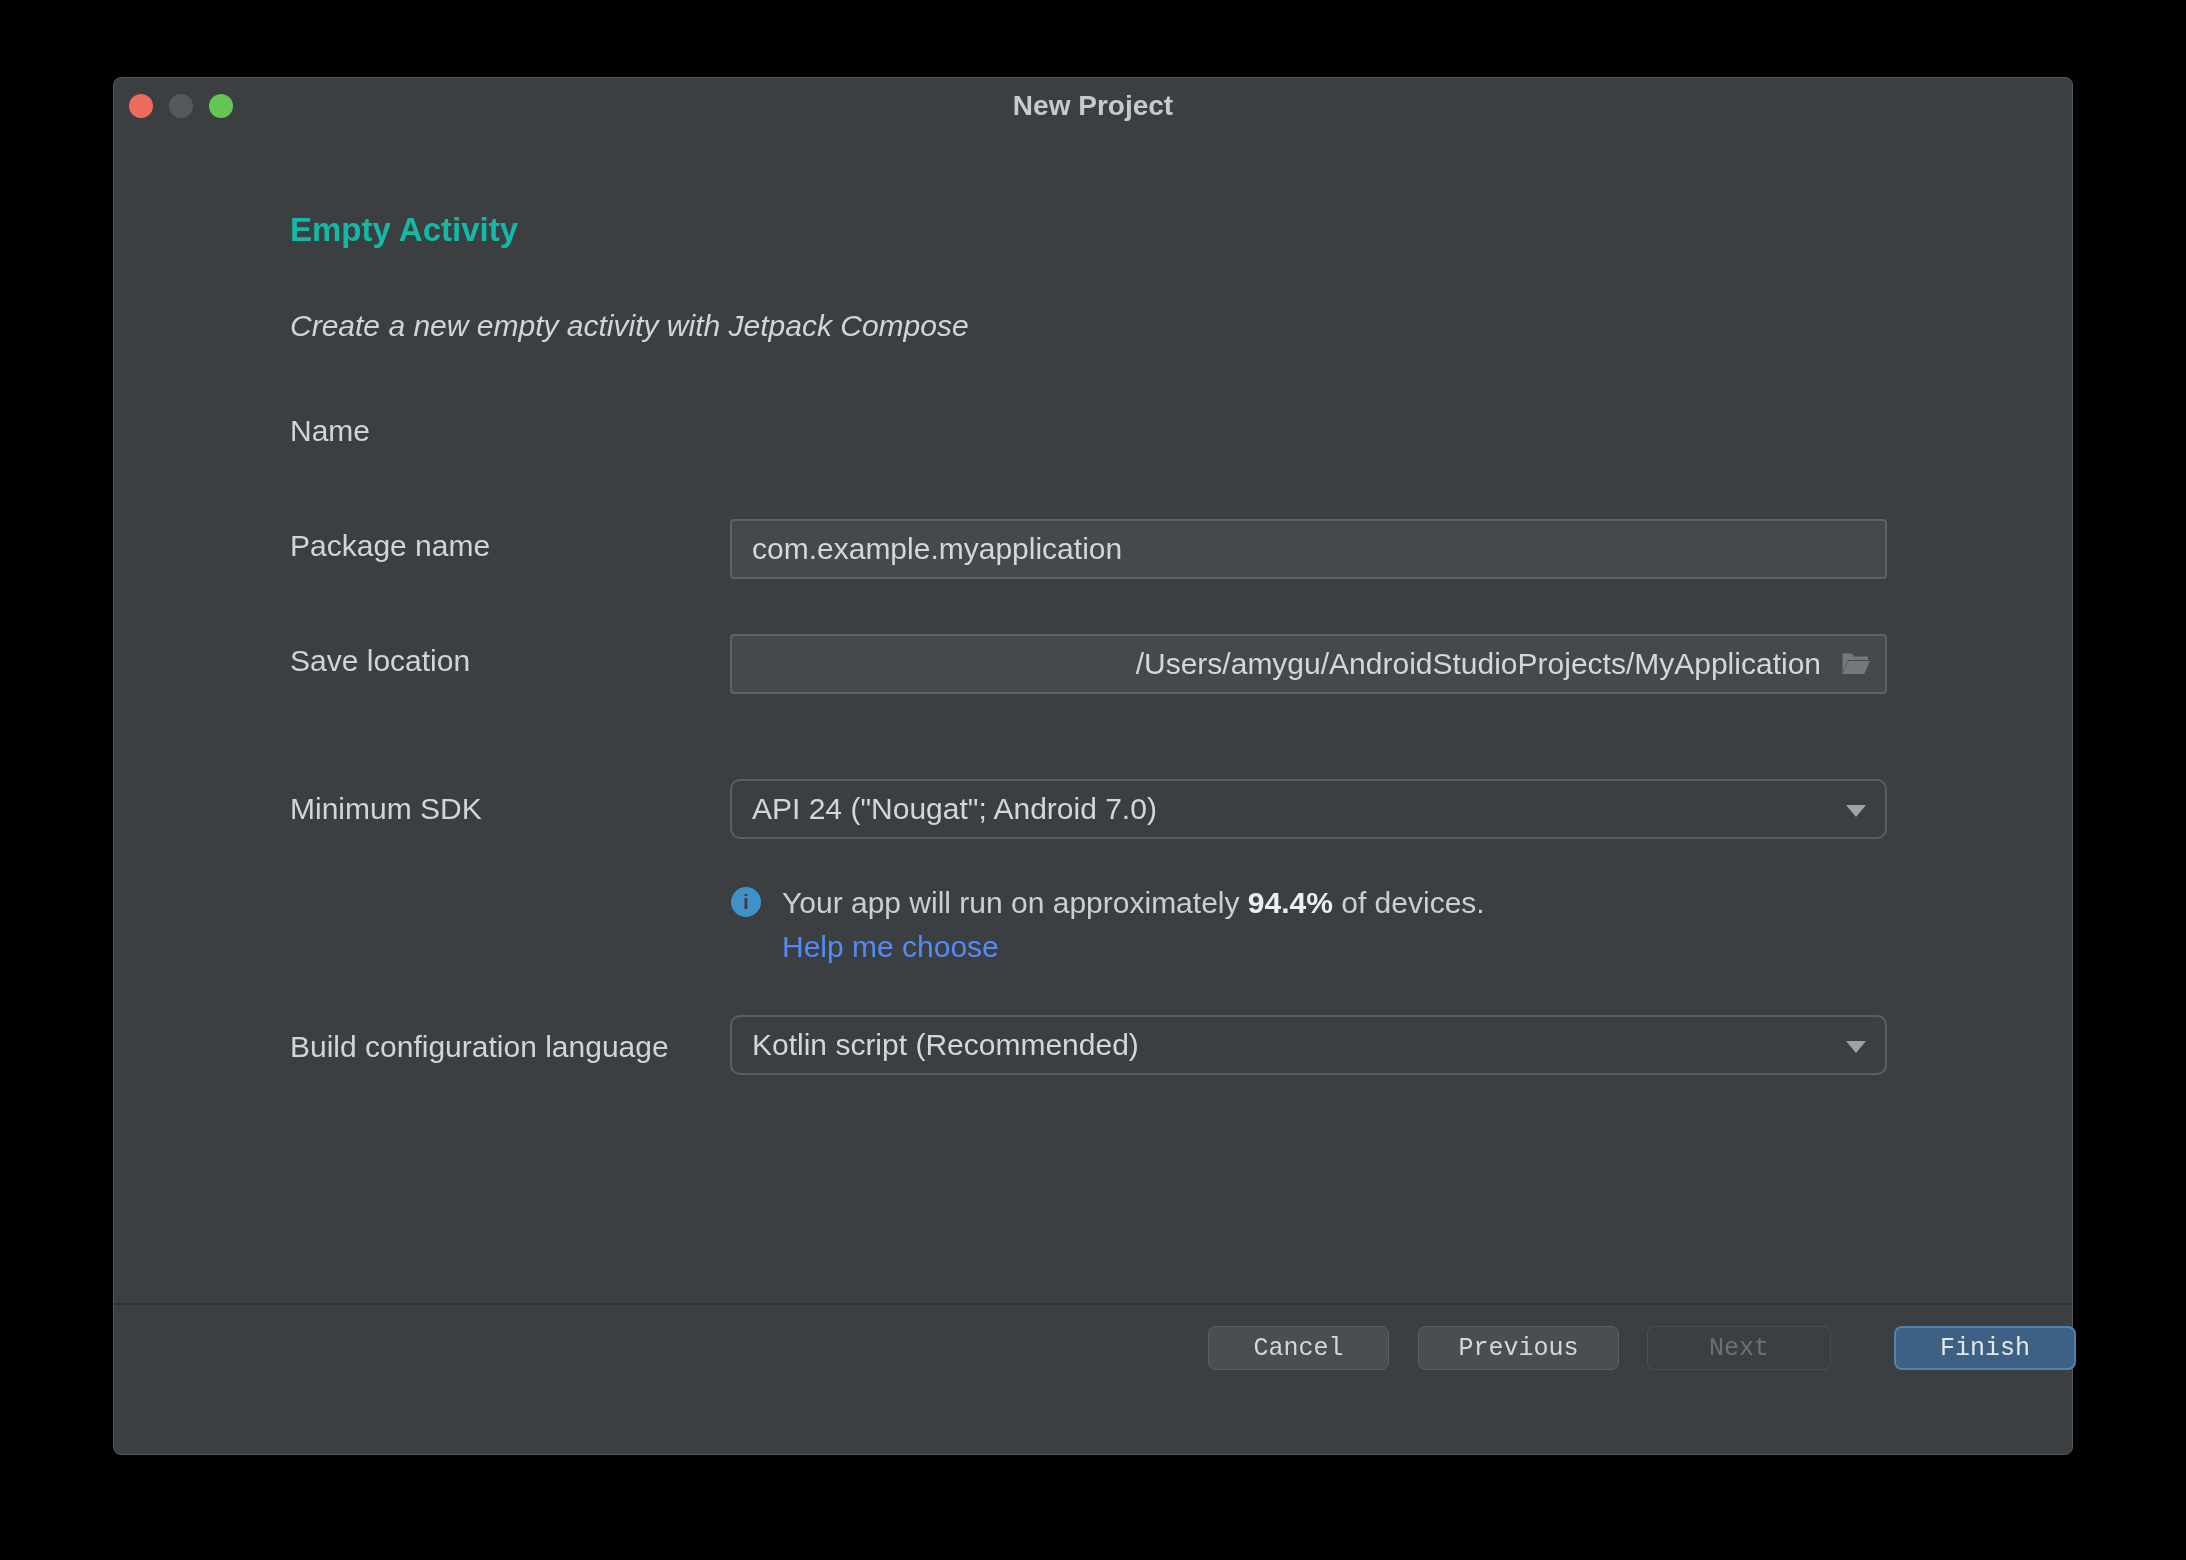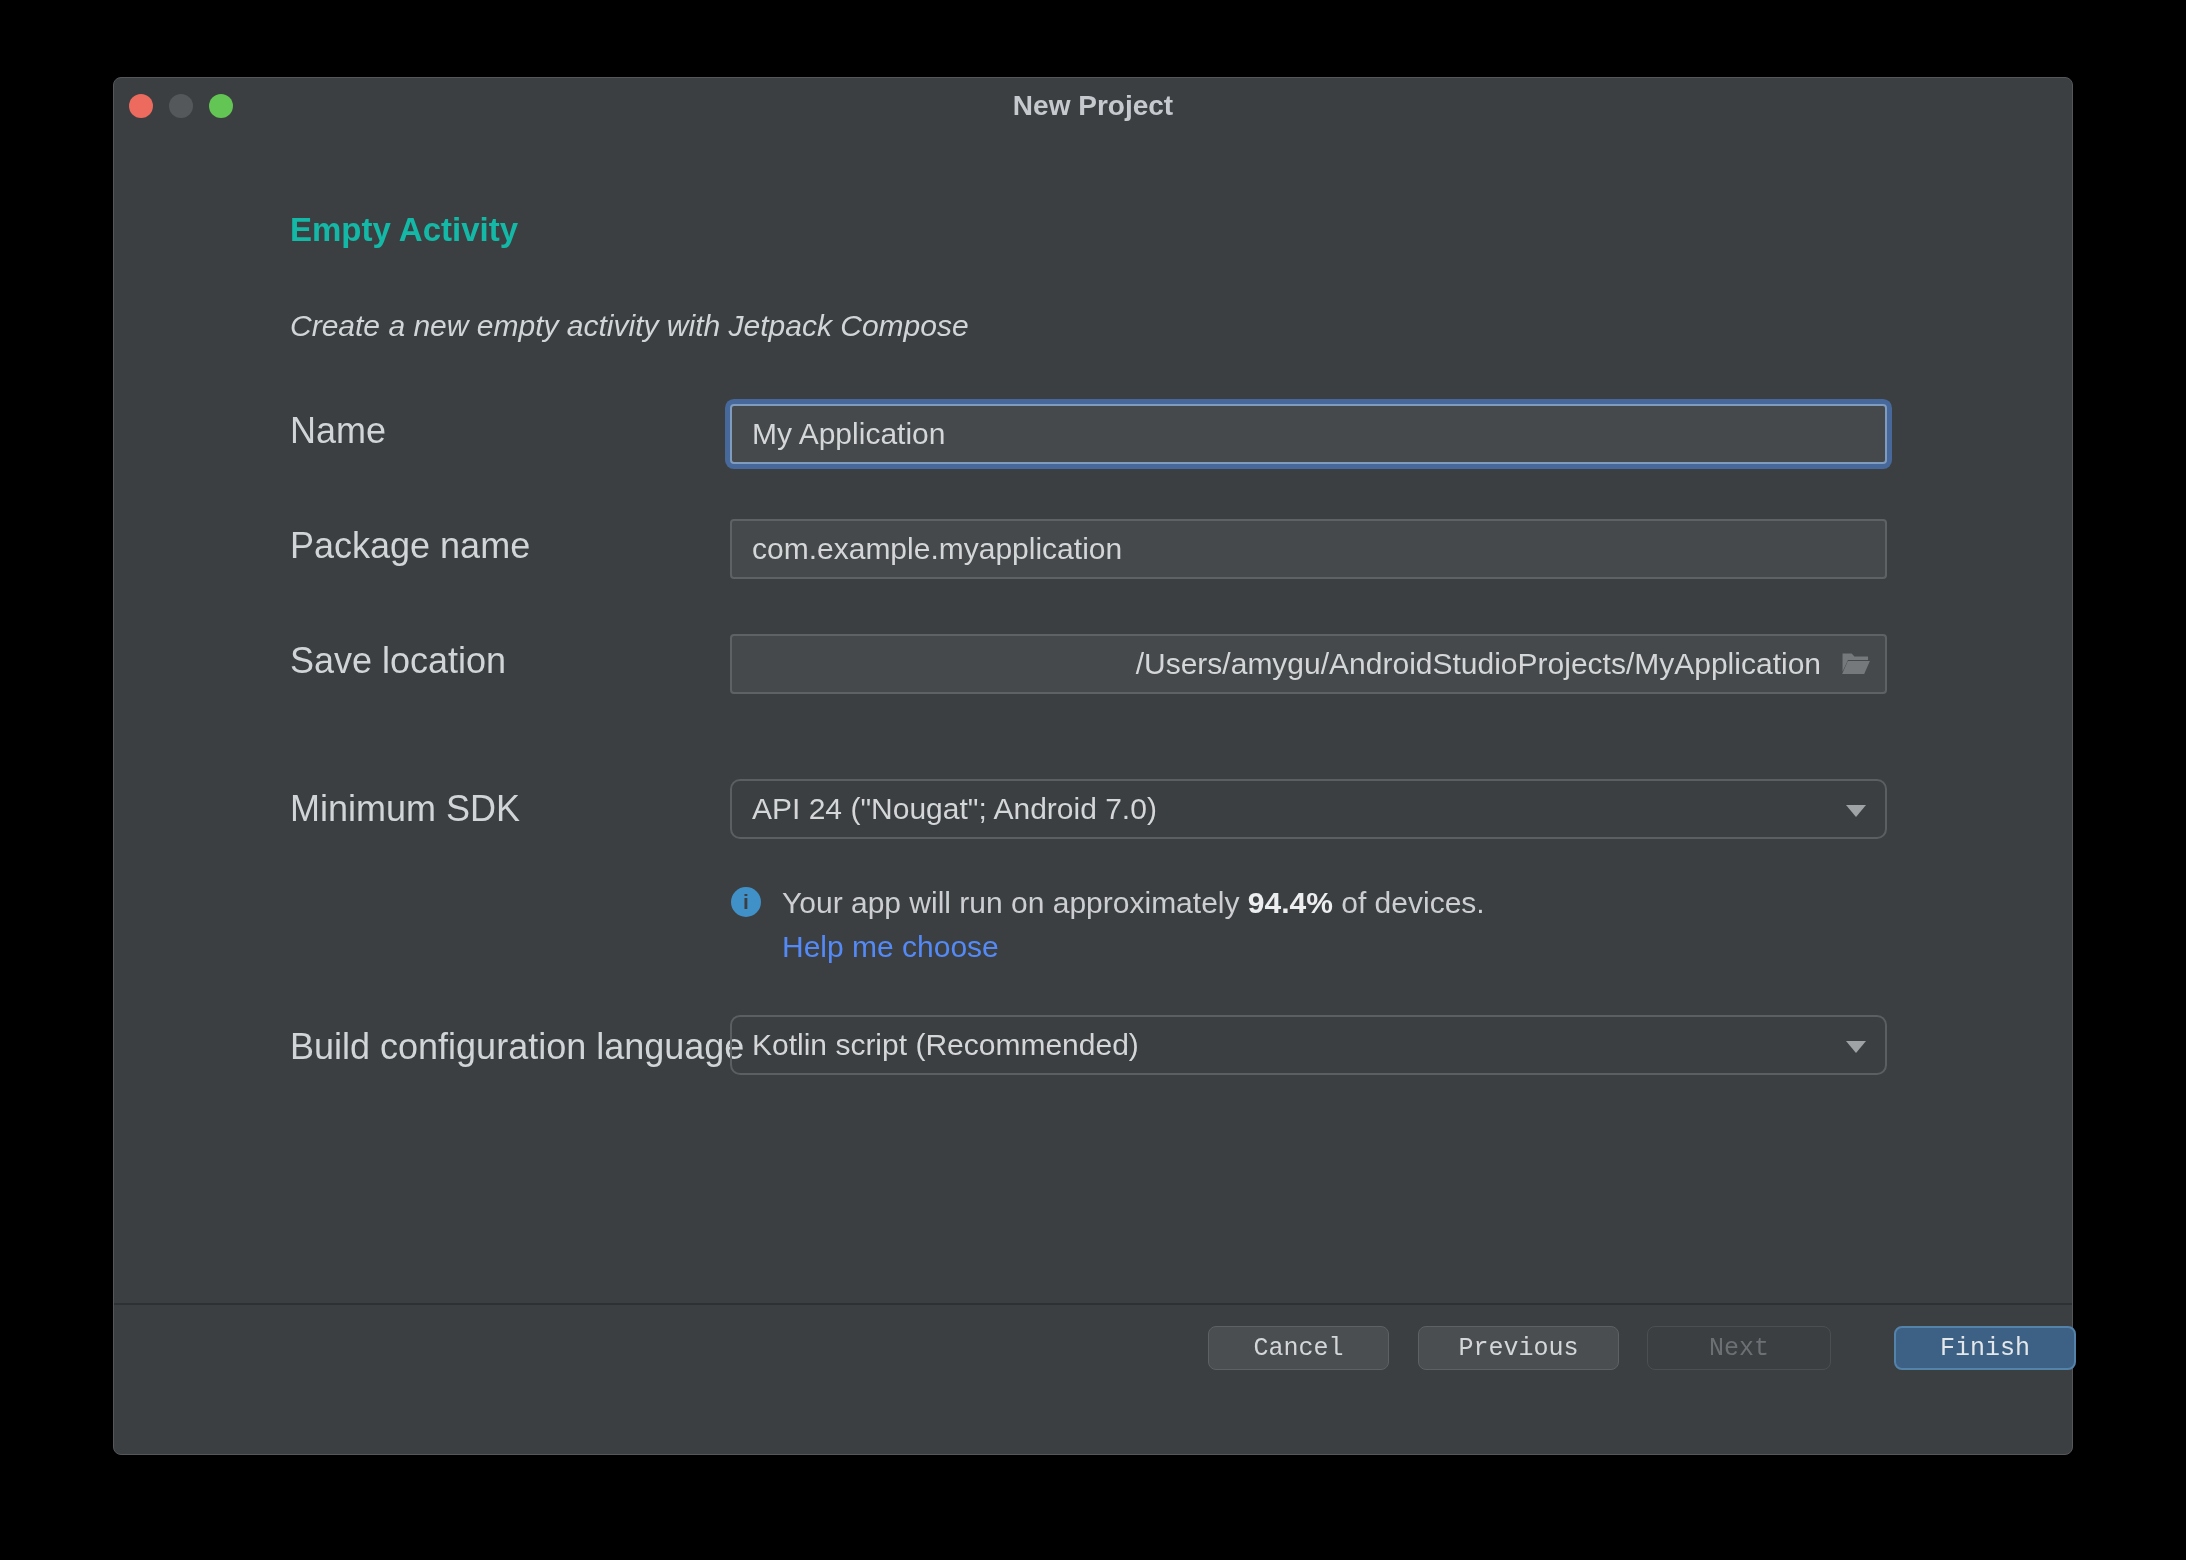--- a/index.html
+++ b/index.html
@@ -31,21 +31,21 @@
     position: absolute; left: 176px; top: 133px;
     font-size: 33px; font-weight: bold; color: #14b8a6;
   }
   .subtitle {
     position: absolute; left: 176px; top: 231px;
     font-size: 30px; color: #d2d5d7; font-style: italic;
   }
   
   .form-label {
     position: absolute; left: 176px;
-    font-size: 36px; color: #d2d5d7; line-height: 38px; white-space: nowrap;
+    font-size: 30px; color: #d2d5d7; line-height: 38px; white-space: nowrap;
   }
   .field {
     position: absolute; left: 616px; width: 1157px; height: 60px;
     background: #45494b;
     border: 2px solid #5e6264;
     border-radius: 4px;
     font-size: 30px; color: #d4d6d8;
     padding: 0 20px;
     font-family: "Liberation Sans", sans-serif;
   }
@@ -120,21 +120,20 @@
     <div class="traffic tl-close"></div>
     <div class="traffic tl-min"></div>
     <div class="traffic tl-zoom"></div>
     <div class="win-title">New Project</div>
   </div>
 
   <div class="heading">Empty Activity</div>
   <div class="subtitle">Create a new empty activity with Jetpack Compose</div>
 
   <div class="form-label" style="top:334px">Name</div>
-  <input class="field field-focused" style="top: 326px;" type="text" value="My Application">
 
   <div class="form-label" style="top:449px">Package name</div>
   <input class="field" style="top: 441px;" type="text" value="com.example.myapplication">
 
   <div class="form-label" style="top:564px">Save location</div>
   <div class="field-wrap" style="top:556px">
     <input class="field" type="text" value="/Users/amygu/AndroidStudioProjects/MyApplication" style="">
     <svg class="folder-btn" viewBox="0 0 24 24">
       <path d="M2.5 4.5 h6.4 l2 2.2 h9.6 v2.4 H6.3 L2.5 17.5 Z" fill="#75797c"></path>
       <path d="M2.2 19 L6.2 9.8 H21.8 L17.8 19 Z" fill="#75797c"></path>

